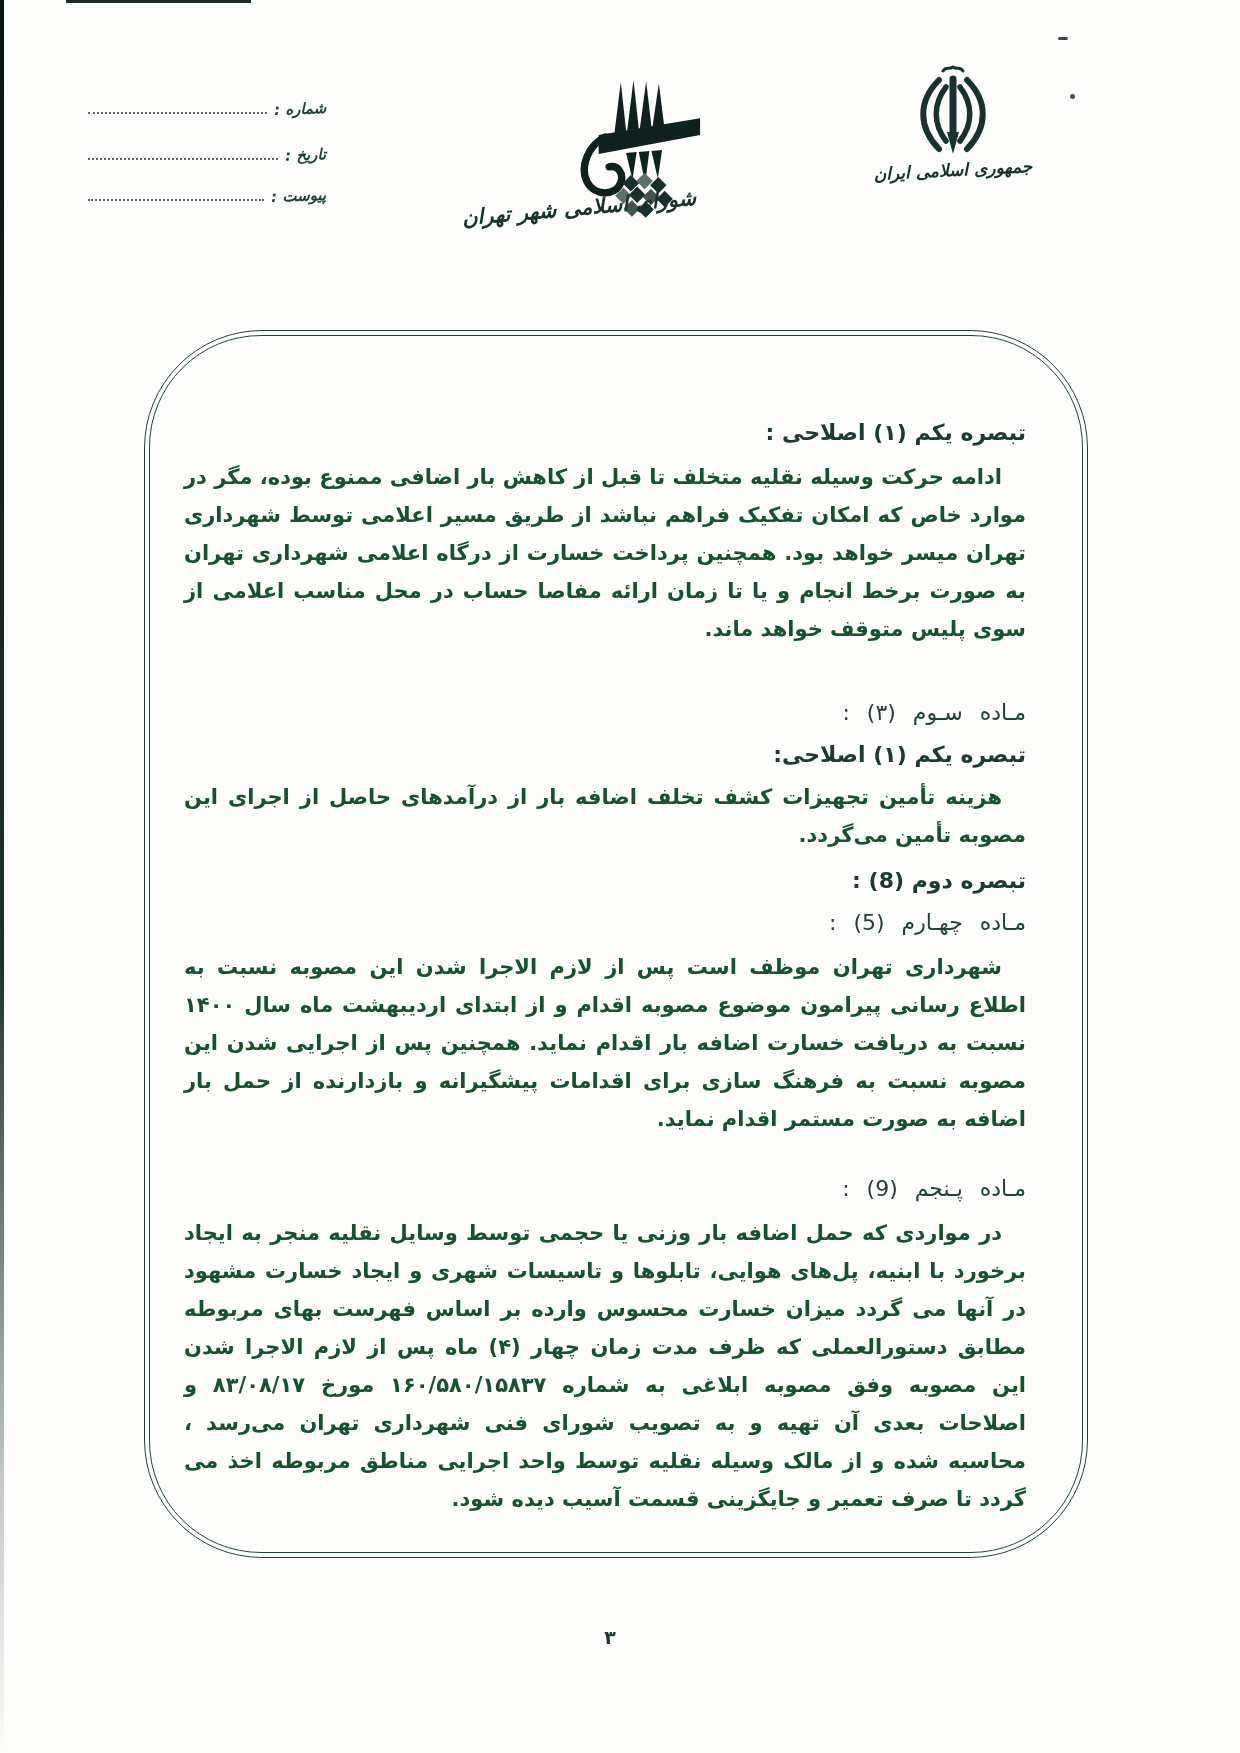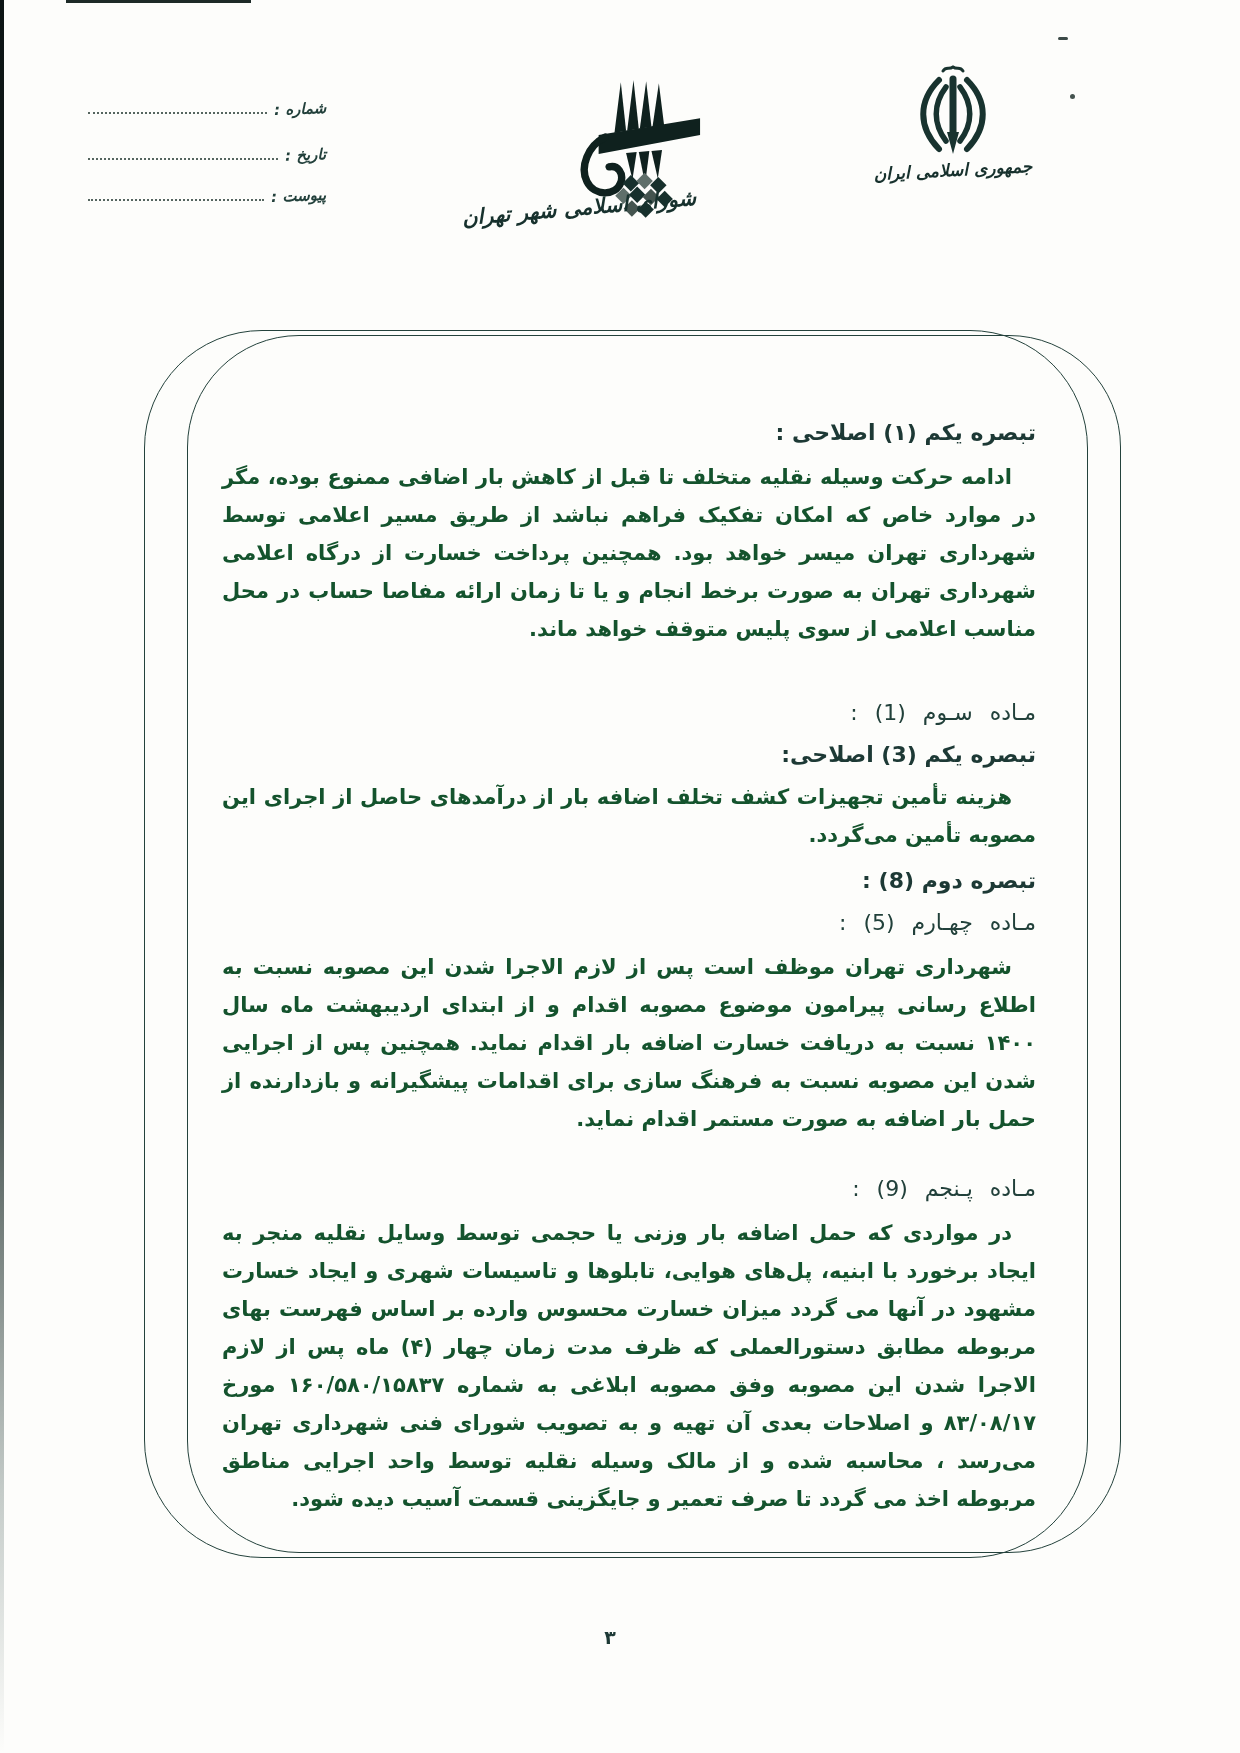--- a/index.html
+++ b/index.html
@@ -56,23 +56,22 @@
 
   
   .frame-outer{
     position:absolute; left:144px; top:330px; width:944px; height:1228px;
     border:1.6px solid #24423c; border-radius:118px;
     padding:4px;
   }
   .frame-inner{
     width:100%; height:100%;
     border:1.6px solid #24423c; border-radius:112px;
-    padding:80px 84px 20px 34px;
+    padding:80px 56px 20px 34px;
     direction:rtl;
-    margin-left:38px;
   }
 
   
   .h-note{
     font-size:22px; font-weight:700; line-height:34px;
     margin:0 0 8px; color:#1d3935;
   }
   .h-article{
     font-size:22px; font-weight:400; line-height:34px;
     letter-spacing:2.5px; word-spacing:10px;
@@ -161,23 +160,23 @@
     </svg>
     <div class="state-name">جمهوری اسلامی ایران</div>
   </header>
 
   <main class="frame-outer">
     <div class="frame-inner" lang="fa">
 
       <h2 class="h-note">تبصره یکم (۱) اصلاحی :</h2>
       <p class="para sp-lg">ادامه حرکت وسیله نقلیه متخلف تا قبل از کاهش بار اضافی ممنوع بوده، مگر در موارد خاص که امکان تفکیک فراهم نباشد از طریق مسیر اعلامی توسط شهرداری تهران میسر خواهد بود. همچنین پرداخت خسارت از درگاه اعلامی شهرداری تهران به صورت برخط انجام و یا تا زمان ارائه مفاصا حساب در محل مناسب اعلامی از سوی پلیس متوقف خواهد ماند.</p>
 
-      <h2 class="h-article">مـاده سـوم (1) :</h2>
+      <h2 class="h-article">مـاده سـوم (٣) :</h2>
 
-      <h2 class="h-note tight">تبصره یکم (3) اصلاحی:</h2>
+      <h2 class="h-note tight">تبصره یکم (۱) اصلاحی:</h2>
       <p class="para">هزینه تأمین تجهیزات کشف تخلف اضافه بار از درآمدهای حاصل از اجرای این مصوبه تأمین می‌گردد.</p>
 
       <h2 class="h-note">تبصره دوم (8) :</h2>
 
       <h2 class="h-article">مـاده چهـارم (5) :</h2>
       <p class="para sp-md">شهرداری تهران موظف است پس از لازم الاجرا شدن این مصوبه نسبت به اطلاع رسانی پیرامون موضوع مصوبه اقدام و از ابتدای اردیبهشت ماه سال ۱۴۰۰ نسبت به دریافت خسارت اضافه بار اقدام نماید. همچنین پس از اجرایی شدن این مصوبه نسبت به فرهنگ سازی برای اقدامات پیشگیرانه و بازدارنده از حمل بار اضافه به صورت مستمر اقدام نماید.</p>
 
       <h2 class="h-article">مـاده پـنجم (9) :</h2>
       <p class="para">در مواردی که حمل اضافه بار وزنی یا حجمی توسط وسایل نقلیه منجر به ایجاد برخورد با ابنیه، پل‌های هوایی، تابلوها و تاسیسات شهری و ایجاد خسارت مشهود در آنها می گردد میزان خسارت محسوس وارده بر اساس فهرست بهای مربوطه مطابق دستورالعملی که ظرف مدت زمان چهار (۴) ماه پس از لازم الاجرا شدن این مصوبه وفق مصوبه ابلاغی به شماره ۱۶۰/۵۸۰/۱۵۸۳۷ مورخ ۸۳/۰۸/۱۷ و اصلاحات بعدی آن تهیه و به تصویب شورای فنی شهرداری تهران می‌رسد ، محاسبه شده و از مالک وسیله نقلیه توسط واحد اجرایی مناطق مربوطه اخذ می گردد تا صرف تعمیر و جایگزینی قسمت آسیب دیده شود.</p>
 

